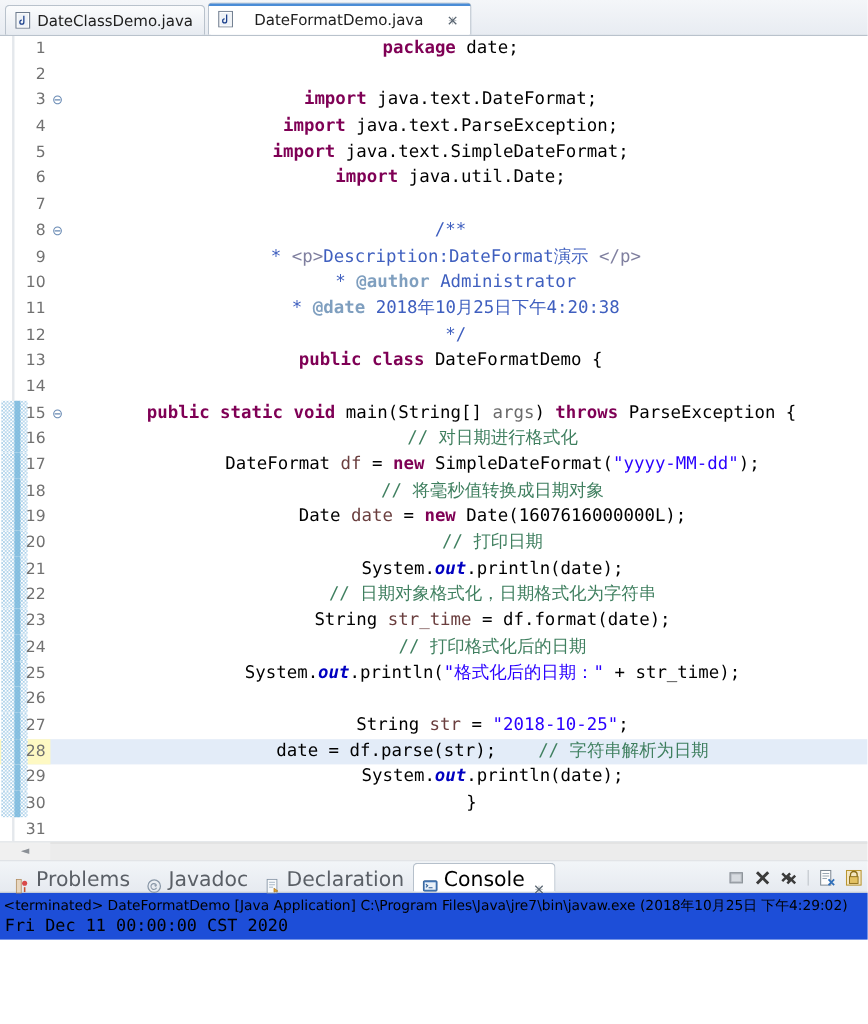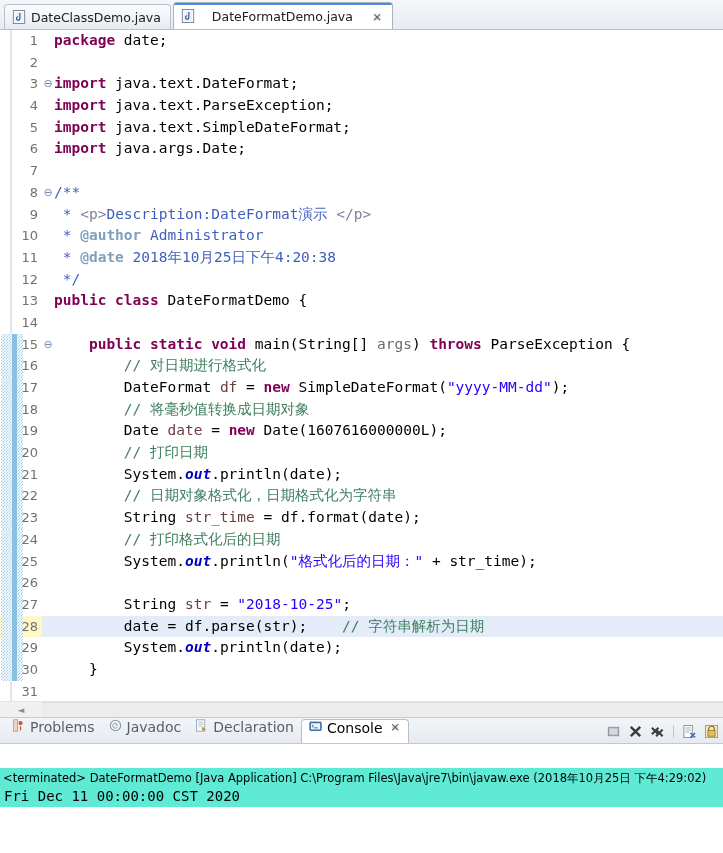--- a/index.html
+++ b/index.html
@@ -155,22 +155,23 @@
     left: 43px; top: 0;
     width: 10px; height: 100%;
     color: #6b8cb5;
     font-family: "DejaVu Sans", sans-serif;
     font-size: 11px;
     text-align: center;
     z-index: 3;
   }
   .code {
     display: block;
-    padding-left: 54px;
+    padding-left: 28px;
     color: #000000;
+    text-align: center;
   }
 
   
   .kw   { color: #7f0055; font-weight: bold; }
   .str  { color: #2a00ff; }
   .cmt  { color: #3f7f5f; }
   .doc  { color: #3f5fbf; }
   .doctag { color: #7f9fbf; font-weight: bold; }
   .dochtml { color: #7f7f9f; }
   .sfld { color: #0000c0; font-weight: bold; font-style: italic; }
@@ -213,24 +214,24 @@
     background: linear-gradient(to bottom, #f2f5f8 0%, #e6eaf0 100%);
     border-bottom: 1px solid #c0c8d1;
     display: flex;
     align-items: center;
     padding-left: 5px;
     box-sizing: border-box;
     position: relative;
   }
   .ctab {
     display: flex;
-    align-items: flex-start;
+    align-items: flex-end;
     height: 24px;
     padding: 0 7px;
-    font-size: 14px;
+    font-size: 17px;
     color: #3c3c3c;
     white-space: nowrap;
     box-sizing: border-box;
   }
   .ctab.inactive { color: #5a5f66; }
   .ctab.active {
     background: #ffffff;
     border: 1px solid #b6c0cb;
     border-bottom: none;
     border-top-left-radius: 4px;
@@ -249,22 +250,21 @@
   }
   .tbicon { width: 15px; height: 15px; }
   .tbsep {
     width: 1px; height: 13px;
     background: #c3c8ce;
     margin: 0 1px;
   }
 
   #console-body {
     padding: 2px 0 0 2px;
-    background: #5eead4;
-    margin-top: 24px;
+    background: #1d4ed8;
   }
   #term-line {
     font-family: "DejaVu Sans", "Liberation Sans", sans-serif;
     font-size: 11.5px;
     color: #000;
     white-space: nowrap;
     line-height: 16px;
     padding-left: 1px;
   }
   .out-line {
@@ -305,21 +305,21 @@
 <div id="editor">
   <div id="code-area">
     <div id="anno-col"></div>
     <div id="gutter-sep"></div>
     <div id="code-lines">
         <div class="line"><span class="gut">1</span><span class="code"><span class="kw">package</span><span> date;</span></span></div>
         <div class="line"><span class="gut">2</span><span class="code"></span></div>
         <div class="line"><span class="gut">3</span><span class="fold">⊖</span><span class="code"><span class="kw">import</span><span> java.text.DateFormat;</span></span></div>
         <div class="line"><span class="gut">4</span><span class="code"><span class="kw">import</span><span> java.text.ParseException;</span></span></div>
         <div class="line"><span class="gut">5</span><span class="code"><span class="kw">import</span><span> java.text.SimpleDateFormat;</span></span></div>
-        <div class="line"><span class="gut">6</span><span class="code"><span class="kw">import</span><span> java.args.Date;</span></span></div>
+        <div class="line"><span class="gut">6</span><span class="code"><span class="kw">import</span><span> java.util.Date;</span></span></div>
         <div class="line"><span class="gut">7</span><span class="code"></span></div>
         <div class="line"><span class="gut">8</span><span class="fold">⊖</span><span class="code"><span class="doc">/**</span></span></div>
         <div class="line"><span class="gut">9</span><span class="code"><span class="doc"> * </span><span class="dochtml">&lt;p&gt;</span><span class="doc">Description:DateFormat演示 </span><span class="dochtml">&lt;/p&gt;</span></span></div>
         <div class="line"><span class="gut">10</span><span class="code"><span class="doc"> * </span><span class="doctag">@author</span><span class="doc"> Administrator</span></span></div>
         <div class="line"><span class="gut">11</span><span class="code"><span class="doc"> * </span><span class="doctag">@date</span><span class="doc"> 2018年10月25日下午4:20:38</span></span></div>
         <div class="line"><span class="gut">12</span><span class="code"><span class="doc"> */</span></span></div>
         <div class="line"><span class="gut">13</span><span class="code"><span class="kw">public class</span><span> DateFormatDemo {</span></span></div>
         <div class="line"><span class="gut">14</span><span class="code"></span></div>
         <div class="line changed"><span class="gut">15</span><span class="fold">⊖</span><span class="code"><span>    </span><span class="kw">public static void</span><span> main(String[] </span><span class="prm">args</span><span>) </span><span class="kw">throws</span><span> ParseException {</span></span></div>
         <div class="line changed"><span class="gut">16</span><span class="code"><span>        </span><span class="cmt">// 对日期进行格式化</span></span></div>

